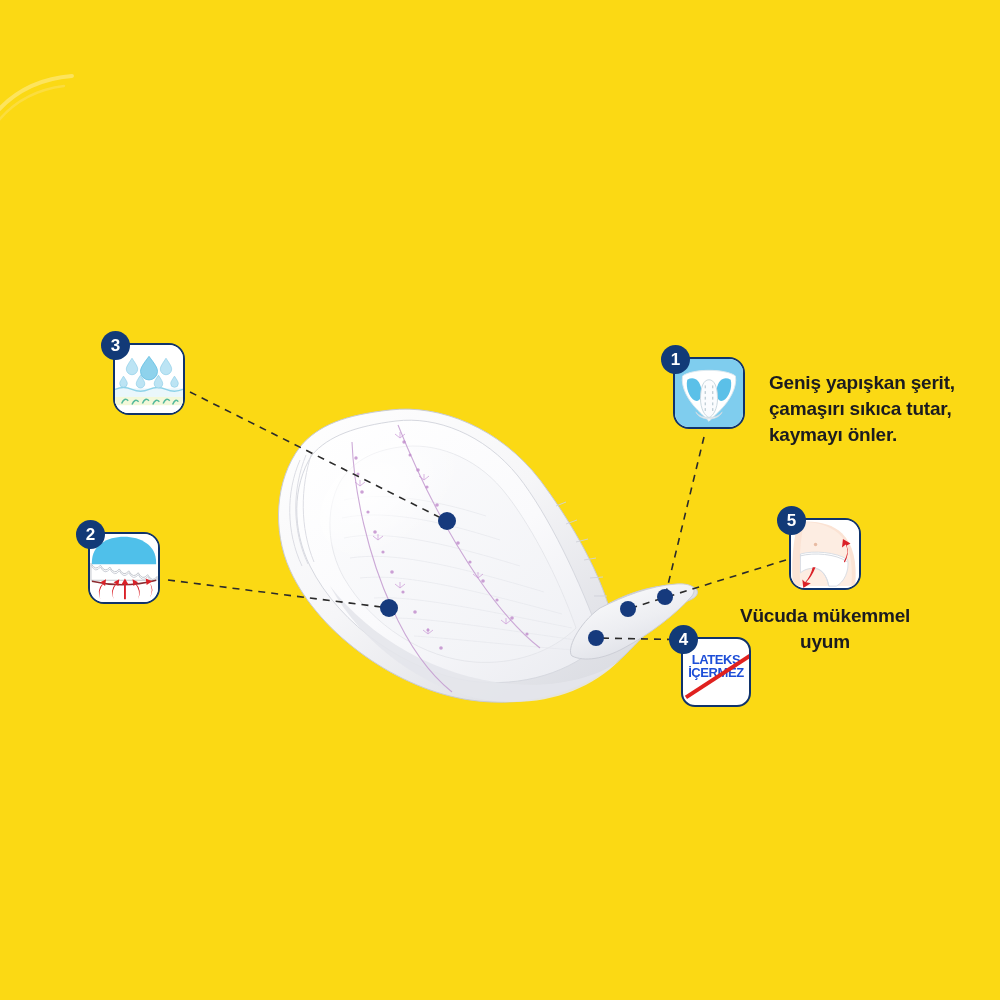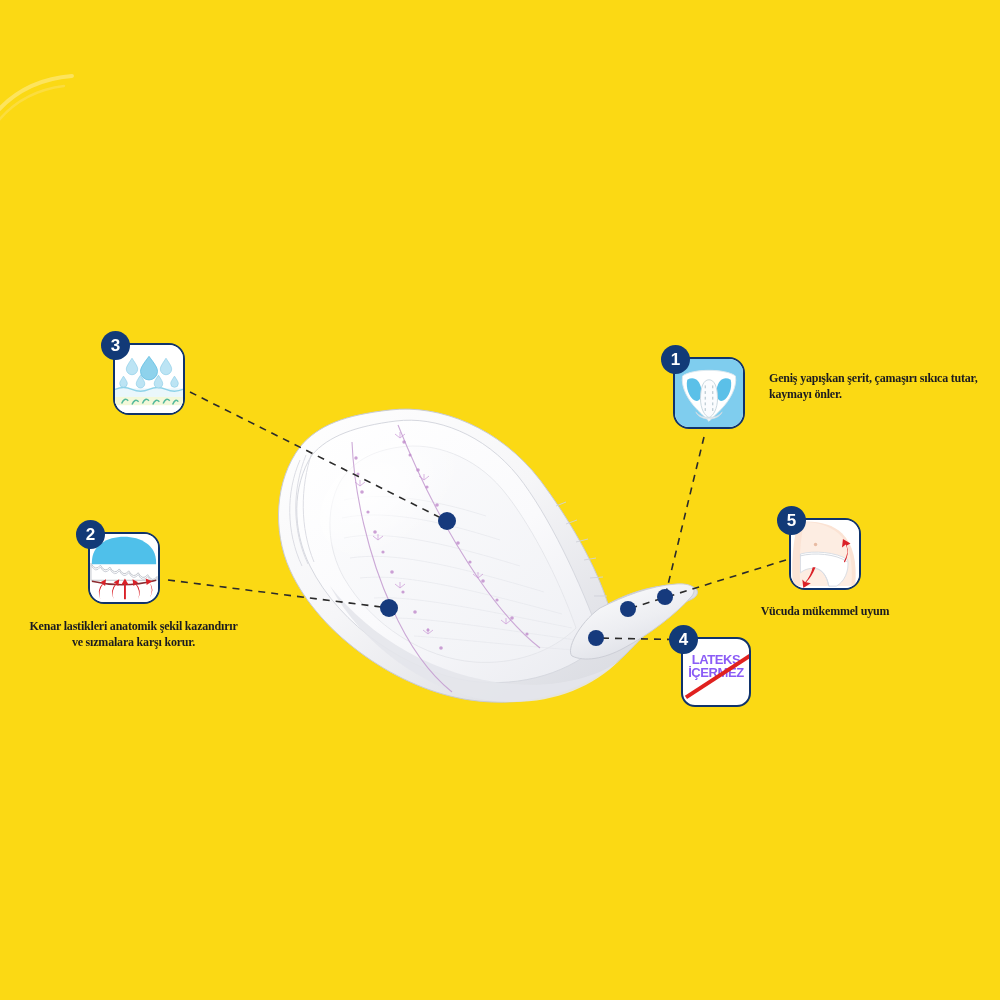--- a/index.html
+++ b/index.html
@@ -61,24 +61,23 @@
     font-size: 17px;
     font-weight: bold;
     line-height: 29px;
     text-align: center;
     z-index: 5;
     font-family: "Liberation Sans", sans-serif;
   }
   .caption {
     color: #1B1B20;
     font-weight: bold;
-    font-size: 12px;
+    font-size: 19px;
     line-height: 1.36;
     letter-spacing: -0.2px;
-    font-family: Liberation Serif, serif;
   }
   .cap-center { text-align: center; }
   .cap-left { text-align: left; }
 
   
   #callout-3 { left: 113px; top: 343px; }
   #callout-3 .caption { width: 235px; margin: 16px 0 0 -82px; }
 
   #callout-2 { left: 88px; top: 532px; }
   #callout-2 .caption { width: 215px; margin: 14px 0 0 -62px; }
@@ -102,21 +101,21 @@
     border: 2.5px solid #10336B;
     border-radius: 14px;
     box-sizing: border-box;
     overflow: hidden;
   }
   .latex-text {
     position: absolute;
     left: 0; right: 0;
     top: 14px;
     text-align: center;
-    color: #8b5cf6;
+    color: #1d4ed8;
     font-weight: bold;
     font-size: 13px;
     line-height: 1.0;
     letter-spacing: -0.4px;
     font-family: "Liberation Sans", sans-serif;
   }
   .latex-text span { display: block; }
   .latex-slash {
     position: absolute;
     left: -4px; top: 33px;
@@ -347,21 +346,20 @@
         <g fill="#DA2128">
           <path d="M11 69 q-4 -10 2 -16 l3 2 l1 -7 l-6 3 l3 2 q-6 7 -3 16 Z"></path>
           <path d="M25 69 q-4 -10 2 -16 l3 2 l1 -7 l-6 3 l3 2 q-6 7 -3 16 Z"></path>
           <path d="M38 69 l0 -16 l3 1 l-4 -7 l-4 7 l3 -1 l0 16 Z"></path>
           <path d="M51 69 q4 -10 -2 -16 l-3 2 l-1 -7 l6 3 l-3 2 q6 7 3 16 Z"></path>
           <path d="M63 68 q6 -10 0 -16 l-3 2 l-1 -7 l7 3 l-3 2 q5 7 0 16 Z"></path>
         </g>
       </svg>
     </div>
     <div class="badge-num">2</div>
-    <div class="caption cap-center">Kenar lastikleri anatomik şekil kazandırır ve sızmalara karşı korur.</div>
   </div>
 
   <div class="callout" id="callout-1">
     <div class="icon-card">
       <svg viewBox="0 0 72 72">
         <rect x="0" y="0" width="72" height="72" fill="#7FCDEE"></rect>
 
         <path d="M8 18 C18 10, 54 10, 64 18 C66 30, 58 44, 48 54 C42 60, 38 64, 36 66
                  C34 64, 30 60, 24 54 C14 44, 6 30, 8 18 Z" fill="#FFFFFF" stroke="#DCE8EE" stroke-width="1"></path>
 

